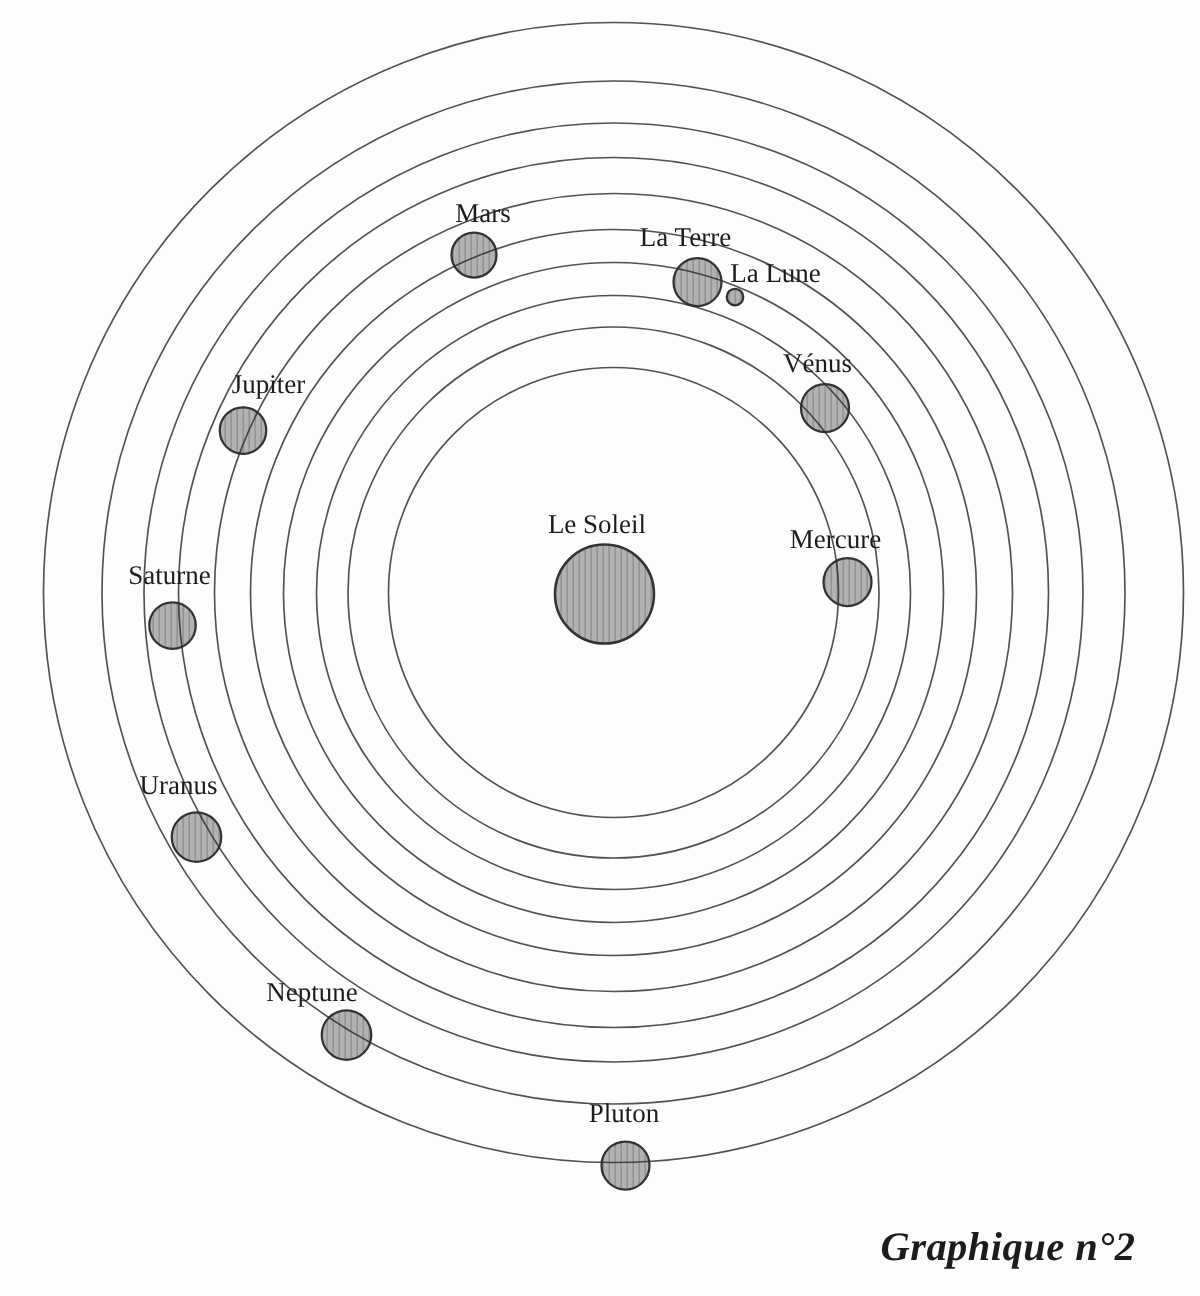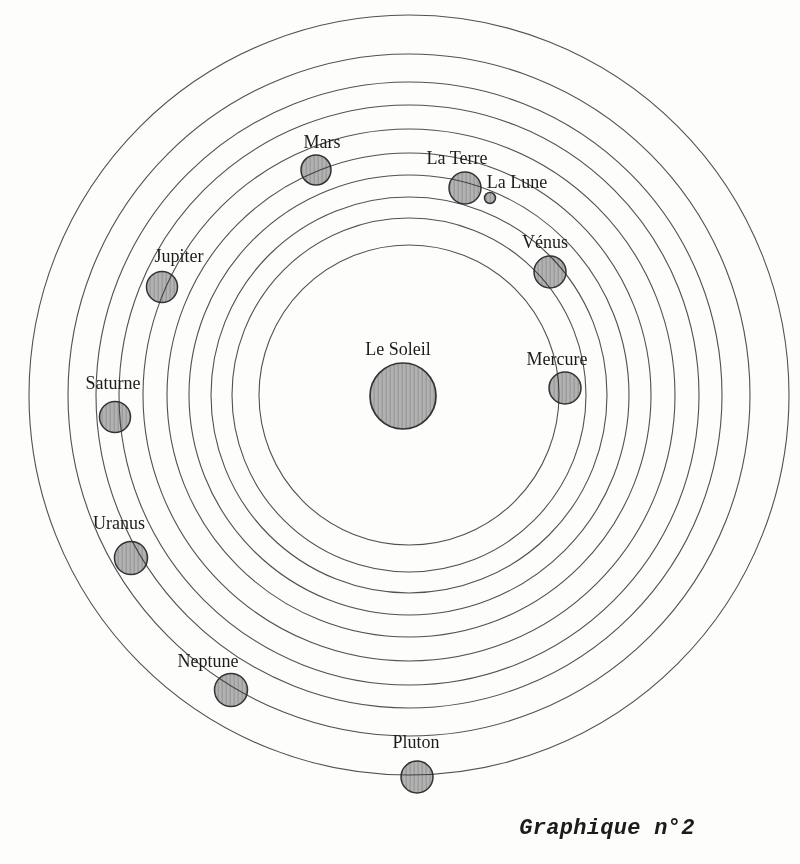--- a/index.html
+++ b/index.html
@@ -16,25 +16,25 @@
   text.body-label {
     font-family: "Liberation Serif", serif;
     font-size: 18px;
     fill: #1c1c1c;
   }
   .caption {
     position: absolute;
     top: 816px;
     right: 43px;
     width: 300px;
-    text-align: center;
-    font-family: Liberation Mono, monospace;
+    text-align: right;
+    font-family: Liberation Serif, serif;
     font-style: italic;
     font-weight: bold;
-    font-size: 22px;
+    font-size: 27px;
     color: #1b1b1b;
     letter-spacing: 0.3px;
   }
 </style>
 </head>
 <body style="background: rgb(253, 253, 252);">
 
 <div id="stage">
   <svg width="800" height="864" viewBox="0 0 800 864" xmlns="http://www.w3.org/2000/svg">
     <defs>

